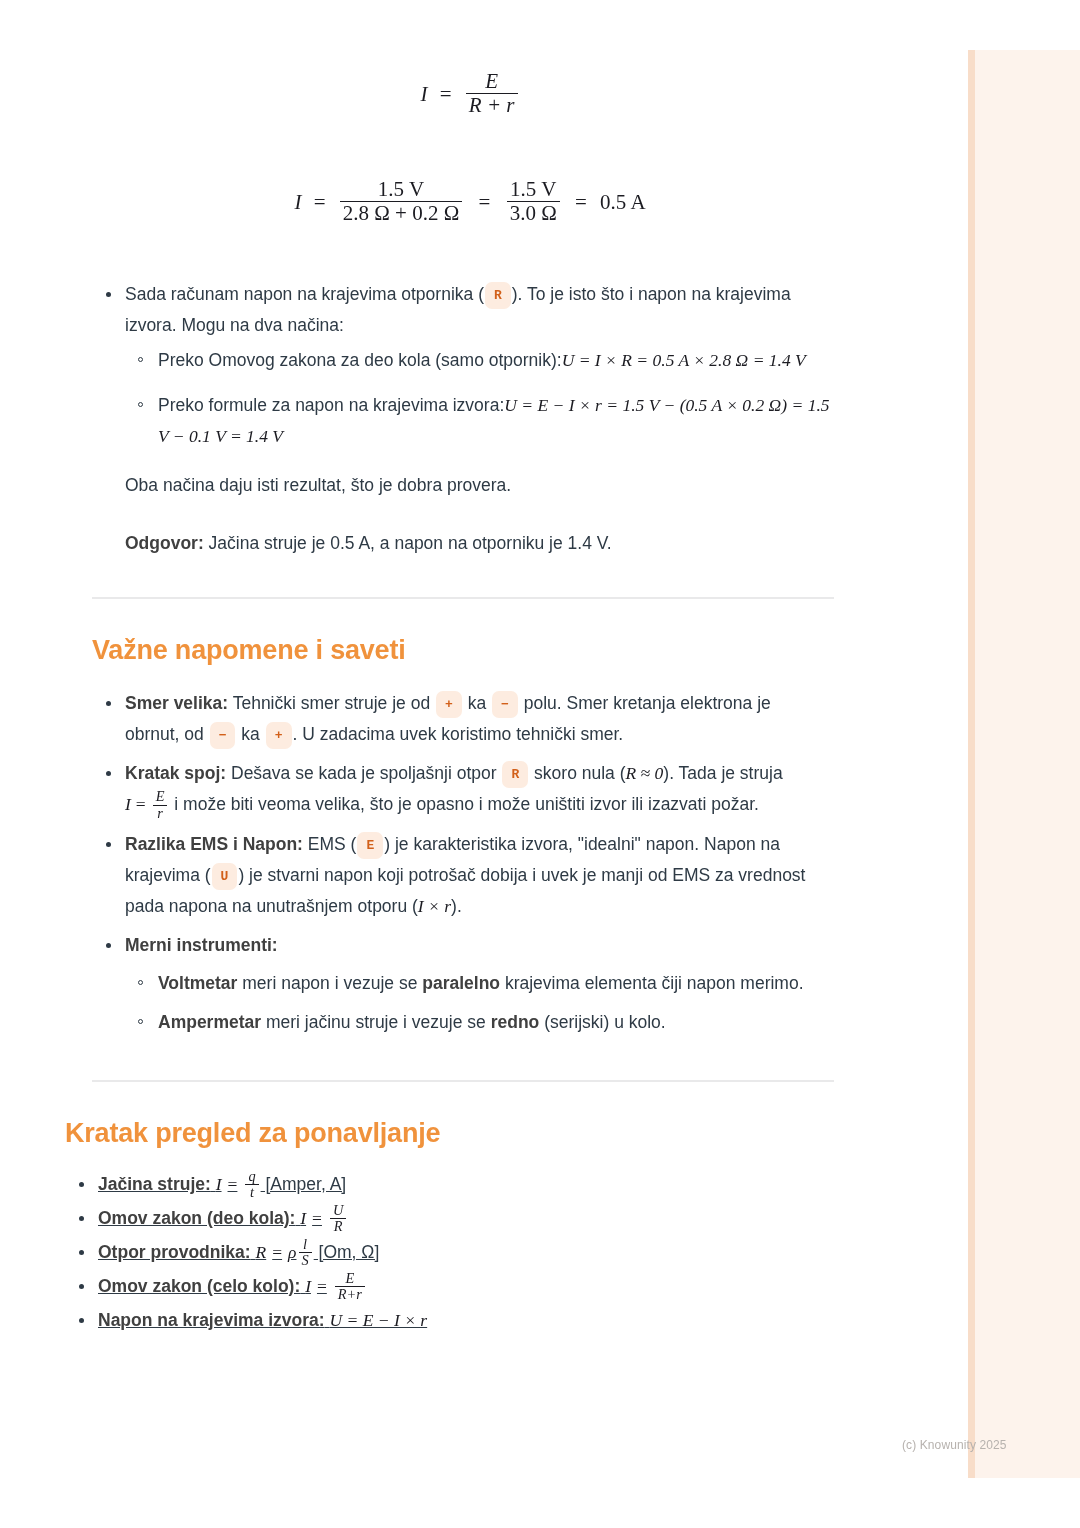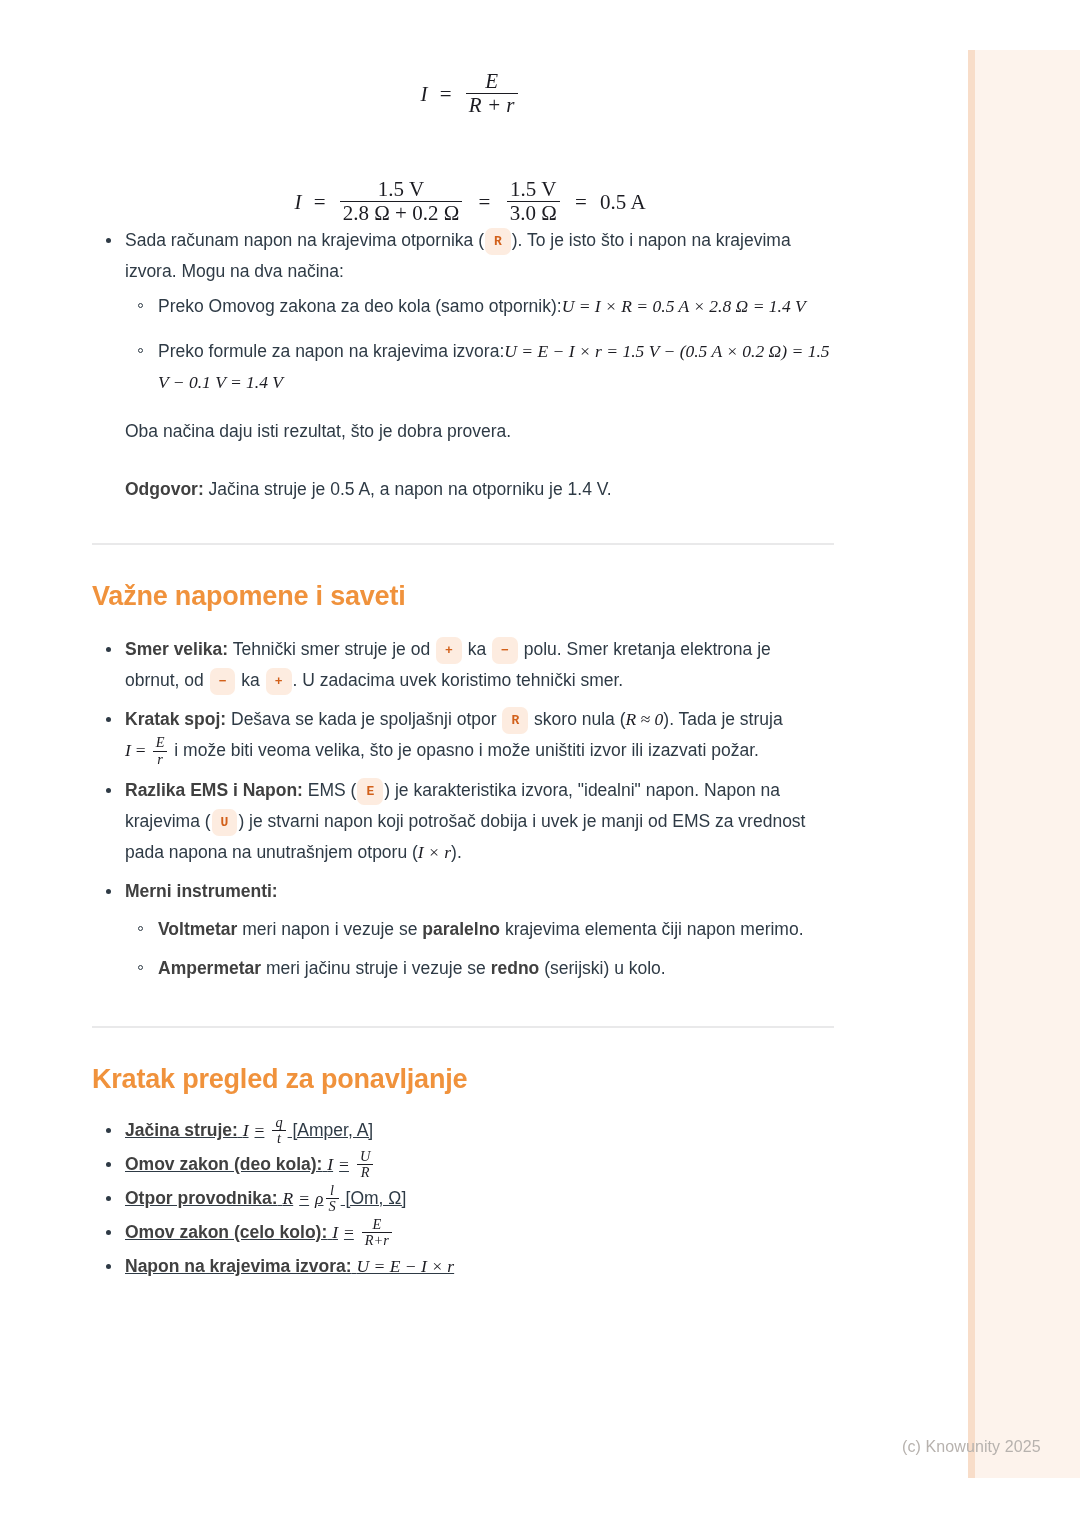--- a/index.html
+++ b/index.html
@@ -34,21 +34,21 @@
     height: 1428px;
     background: #f8ddc9;
     pointer-events: none;
   }
 
   
   #watermark {
     position: absolute;
     left: 902px;
     top: 1438px;
-    font-size: 16px;
+    font-size: 12px;
     color: #b7b2ae;
     letter-spacing: 0.1px;
     white-space: nowrap;
   }
 
   
   #content {
     position: absolute;
     left: 0;
     top: 0;
@@ -204,21 +204,21 @@
       <span class="up" style="margin:0 9px;">=</span>
       <span class="frac">
         <span class="num up">1.5 V</span>
         <span class="den up">3.0 Ω</span>
       </span>
       <span class="up" style="margin:0 8px;">=</span>
       <span class="up">0.5 A</span>
     </span>
   </div>
 
-  <div style="padding-left:92px; padding-right:110px;">
+  <div style="margin-top:54px; padding-left:92px; padding-right:110px;">
     <ul class="lvl1">
       <li>
         <span>Sada računam napon na krajevima otpornika (</span><span class="badge">R</span><span>). To je isto što i napon na krajevima izvora. Mogu na dva načina:</span>
 
         <ul class="lvl2" style="margin-top:4px;">
           <li>
             <span>Preko Omovog zakona za deo kola (samo otpornik):</span><span class="math" style="white-space:normal;">U = I × R = 0.5 A × 2.8 Ω = 1.4 V</span>
           </li>
           <li style="margin-top:14px;">
             <span>Preko formule za napon na krajevima izvora:</span><span class="math" style="white-space:normal;">U = E − I × r = 1.5 V − (0.5 A × 0.2 Ω) = 1.5 V − 0.1 V = 1.4 V</span>
@@ -263,21 +263,21 @@
           <li>
             <span class="b">Ampermetar</span><span> meri jačinu struje i vezuje se </span><span class="b">redno</span><span> (serijski) u kolo.</span>
           </li>
         </ul>
       </li>
     </ul>
   </div>
 
   <div class="divider" style="margin:42px 0 0 92px; width:742px;"></div>
 
-  <div style="margin-top:36px; padding-left:92px; padding-right:110px;">
+  <div style="margin-top:36px; padding-left:65px; padding-right:110px;">
 
     <h2 class="section-heading">Kratak pregled za ponavljanje</h2>
 
     <ul class="lvl1 summary-list" style="margin-top:20px;">
 
       <li>
         <span class="b">Jačina struje:</span>
         <span class="math"><span>I</span><span class="up" style="margin:0 6px;">=</span><span class="frac small-frac"><span class="num">q</span><span class="den">t</span></span></span><span> [Amper, A]</span>
       </li>
 

